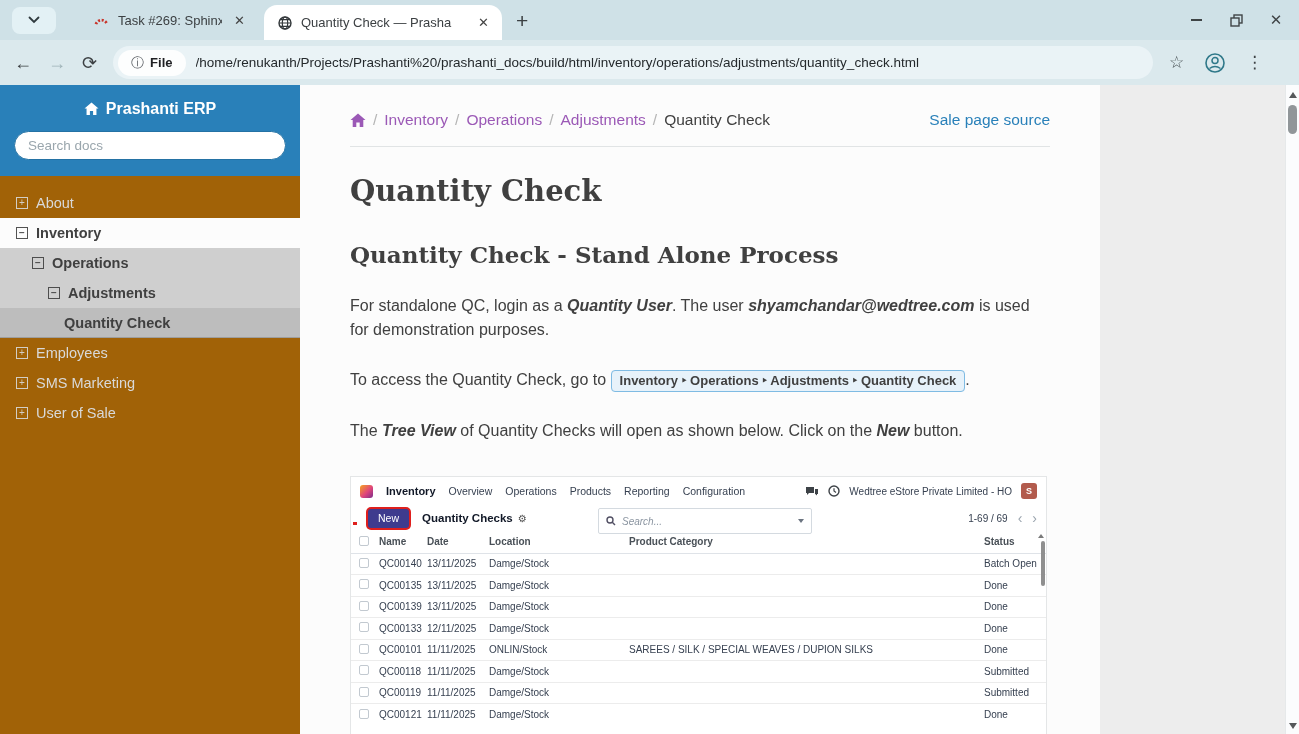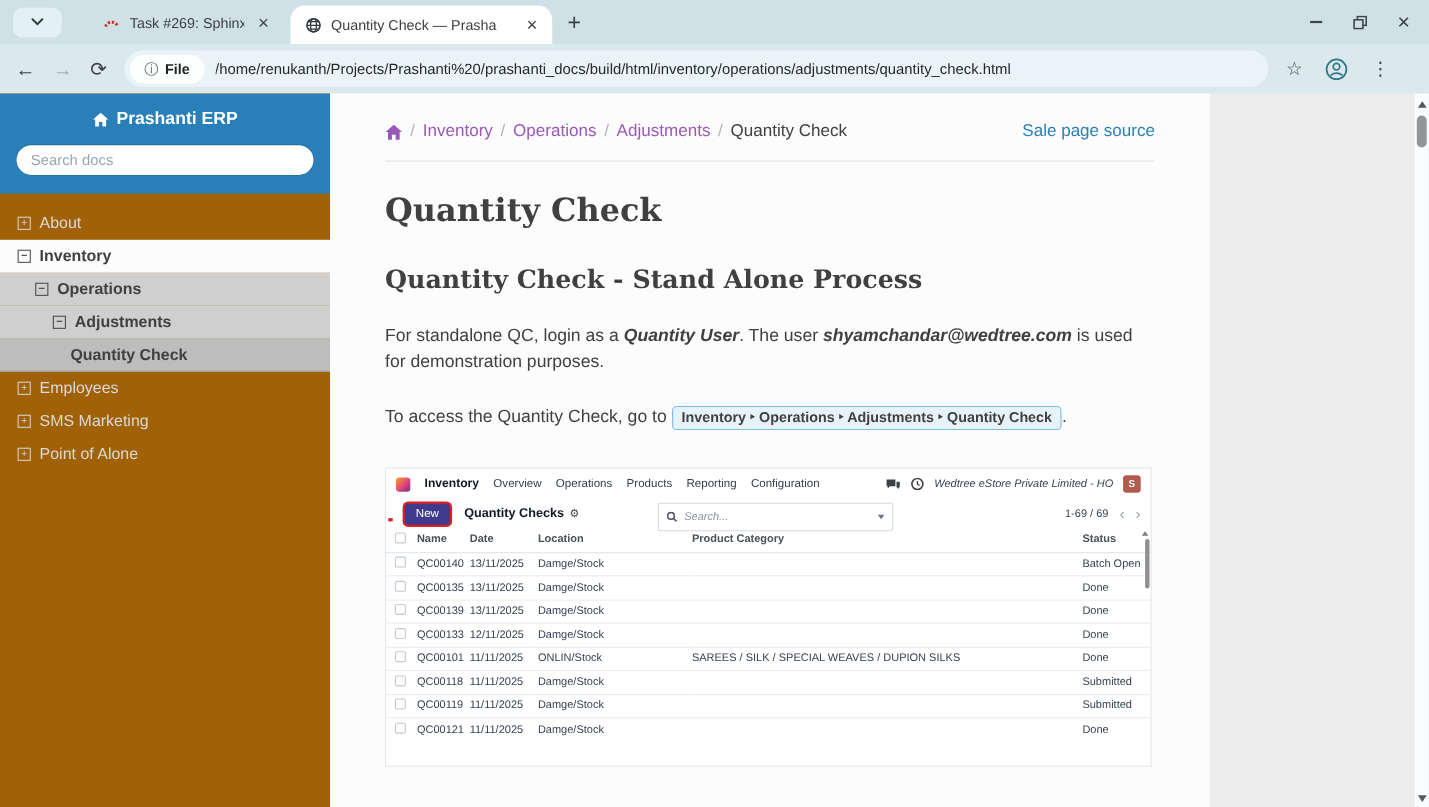--- a/index.html
+++ b/index.html
@@ -74,21 +74,21 @@
   .para em { font-style:italic;font-weight:bold; }
   .menu-badge { background:#e7f2fa; border:1px solid #7fbbe3; border-radius:4px; padding:2px 8px 3px; font-size:13px; font-weight:bold; color:#404040; white-space:nowrap; }
 
   
   .shot { margin-top:33px; width:697px; height:272px; border:1px solid #e4e6e7; background:#fff; position:relative; overflow:hidden; font-size:10.5px; color:#374151; }
   .shot-nav { height:28px; display:flex; align-items:center; padding:0 9px; gap:13px; }
   .app-ic { width:13px; height:13px; border-radius:3px; background:linear-gradient(135deg,#f6a21e 0%,#e0457b 55%,#7b2d8b 100%); flex:none; }
   .app-name { font-size:11px; font-weight:bold; color:#111827; }
   .shot-menu { font-size:10.5px; color:#374151; }
   .shot-systray { margin-left:auto; display:flex; align-items:center; gap:9px; }
-  .company { font-size:10px; color:#374151;font-style:italic; }
+  .company { font-size:10px; color:#374151; }
   .avatar { width:16px; height:16px; border-radius:3px; background:#b25b4d; color:#fff; font-size:9px; font-weight:bold; display:flex; align-items:center; justify-content:center; }
   .shot-control { height:26px; display:flex; align-items:center; padding:0 9px; position:relative; }
   .red-dash { position:absolute; left:2px; top:17px; width:4px; height:3px; background:#df1f1d; }
   .new-btn { background:#3e3b8e; color:#fff; font-size:10.5px; padding:3px 10px 4px; border-radius:3px; box-shadow:0 0 0 2px #df1f1d; margin-left:8px; }
   .shot-title { font-size:11.5px; color:#111827; margin-left:13px; font-weight:bold; }
   .gear { font-size:10px; color:#4a4a4a; margin-left:5px; }
   .shot-search { position:absolute; left:247px; top:3px; width:214px; height:20px; border:1px solid #d4dae0; border-radius:2px; background:#fff; display:flex; align-items:center; padding:12px 7px; gap:6px;font-style:italic; }
   .shot-search .ph { color:#8a94a0; font-size:10px; flex:1; }
   .tri-down { width:0; height:0; border-left:3.5px solid transparent; border-right:3.5px solid transparent; border-top:4px solid #6b7480; }
   .shot-pager { margin-left:auto; display:flex; align-items:center; gap:10px; }
@@ -212,21 +212,21 @@
           <div class="nav-item lvl1">
             <span class="expander">+</span>
             <span>Employees</span>
           </div>
           <div class="nav-item lvl1">
             <span class="expander">+</span>
             <span>SMS Marketing</span>
           </div>
           <div class="nav-item lvl1">
             <span class="expander">+</span>
-            <span>Point of Alone</span>
+            <span>User of Sale</span>
           </div>
         </div>
     </div>
 
     <div class="content-wrap">
       <div class="content">
 
         <div class="breadcrumb">
           <span class="bc-home">
             <svg width="16" height="15" viewBox="0 0 16 15">
@@ -247,20 +247,21 @@
         </div>
         <hr class="rule">
 
         <h1 class="title">Quantity Check</h1>
         <h2 class="subtitle">Quantity Check - Stand Alone Process</h2>
 
         <p class="para"><span>For standalone QC, login as a </span><em>Quantity User</em><span>. The user </span><em>shyamchandar@wedtree.com</em><span> is used for demonstration purposes.</span></p>
 
         <p class="para"><span>To access the Quantity Check, go to </span><span class="menu-badge">Inventory ‣ Operations ‣ Adjustments ‣ Quantity Check</span><span>.</span></p>
 
+        <p class="para"><span>The </span><em>Tree View</em><span> of Quantity Checks will open as shown below. Click on the </span><em>New</em><span> button.</span></p>
 
         <div class="shot">
           <div class="shot-nav">
             <span class="app-ic"></span>
             <span class="app-name">Inventory</span>
             <span style="display:flex;gap:13px;">
                 <span class="shot-menu">Overview</span>
                 <span class="shot-menu">Operations</span>
                 <span class="shot-menu">Products</span>
                 <span class="shot-menu">Reporting</span>

